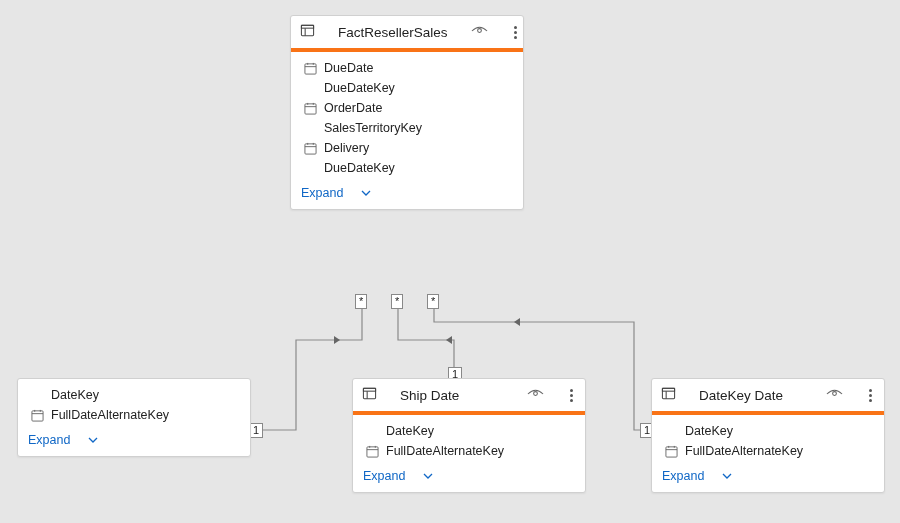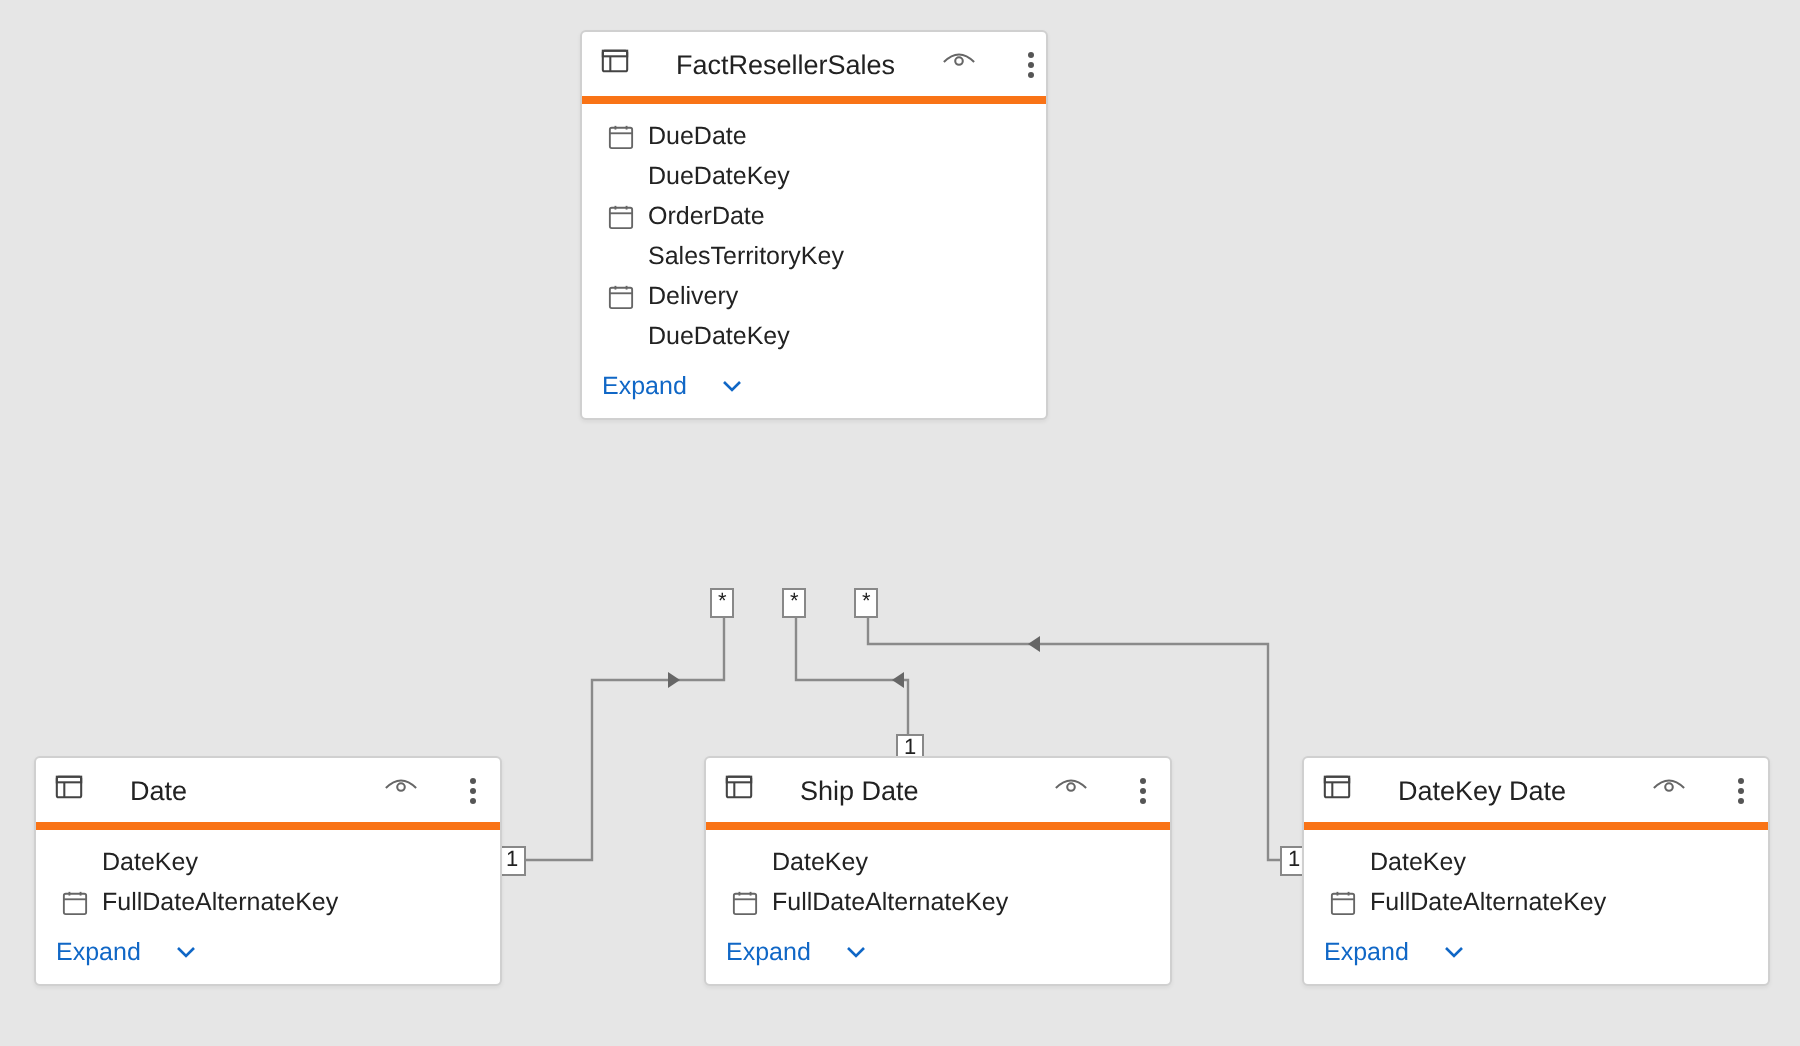--- a/index.html
+++ b/index.html
@@ -112,37 +112,20 @@
   </div>
   <div class="expand">
         <span>Expand</span>
         <svg width="10" height="8" viewBox="0 0 10 8">
           <path d="M1 2 L5 6 L9 2" fill="none" stroke="#1067c6" stroke-width="1.3"></path>
         </svg>
       </div>
 </div>
 
 <div class="card" style="left:17px;top:378px;width:232px">
-  <div class="card-hd">
-    <span><svg width="15" height="15" viewBox="0 0 16 16">
-            <rect x="1.5" y="2.5" width="13" height="11" rx="1" fill="none" stroke="#444" stroke-width="1.1"></rect>
-            <rect x="1.5" y="2.5" width="13" height="3" fill="none" stroke="#444" stroke-width="1.1"></rect>
-            <line x1="5.5" y1="5.5" x2="5.5" y2="13.5" stroke="#444" stroke-width="1.1"></line>
-          </svg></span>
-    <span class="title">Date</span>
-    <span><svg width="17" height="12" viewBox="0 0 18 12">
-            <path d="M1 6 Q9 -2 17 6" fill="none" stroke="#666" stroke-width="1.1"></path>
-            <circle cx="9" cy="5.5" r="2" fill="none" stroke="#666" stroke-width="1.1"></circle>
-          </svg></span>
-    <span class="kebab">
-          <span></span>
-          <span></span>
-          <span></span>
-        </span>
-  </div>
   <div class="card-body">
     <div class="fld">
           <span class="slot"></span>
           <span>DateKey</span>
         </div>
     <div class="fld">
           <span class="slot">
             <svg width="13" height="13" viewBox="0 0 14 14">
               <rect x="1" y="2" width="12" height="11" rx="1" fill="none" stroke="#666"></rect>
               <line x1="1" y1="5" x2="13" y2="5" stroke="#666"></line>

